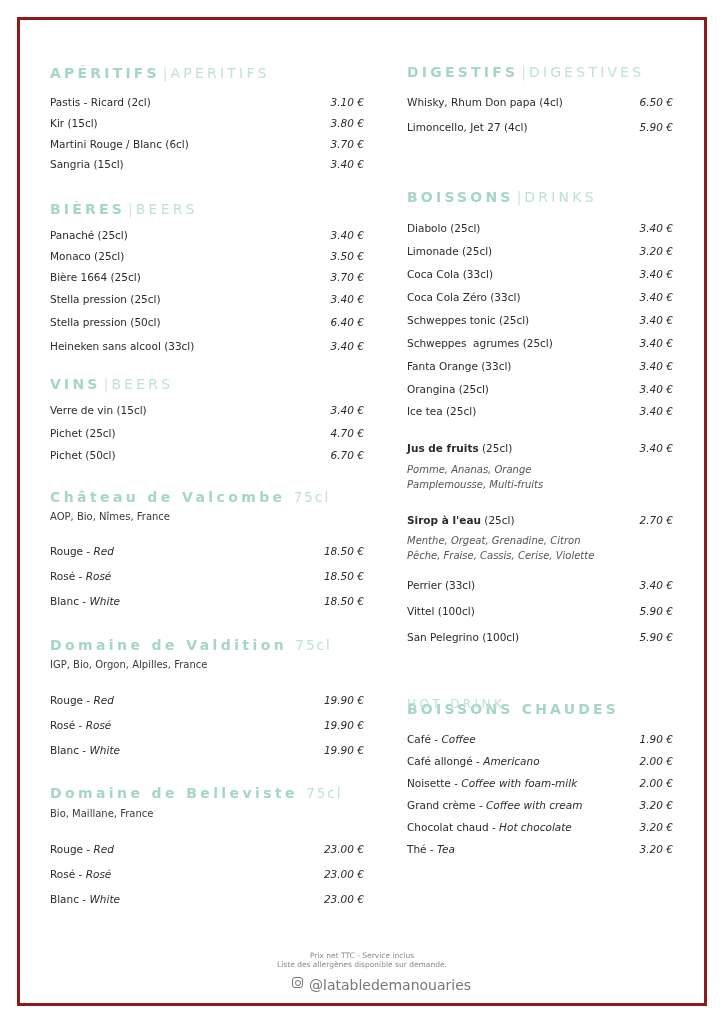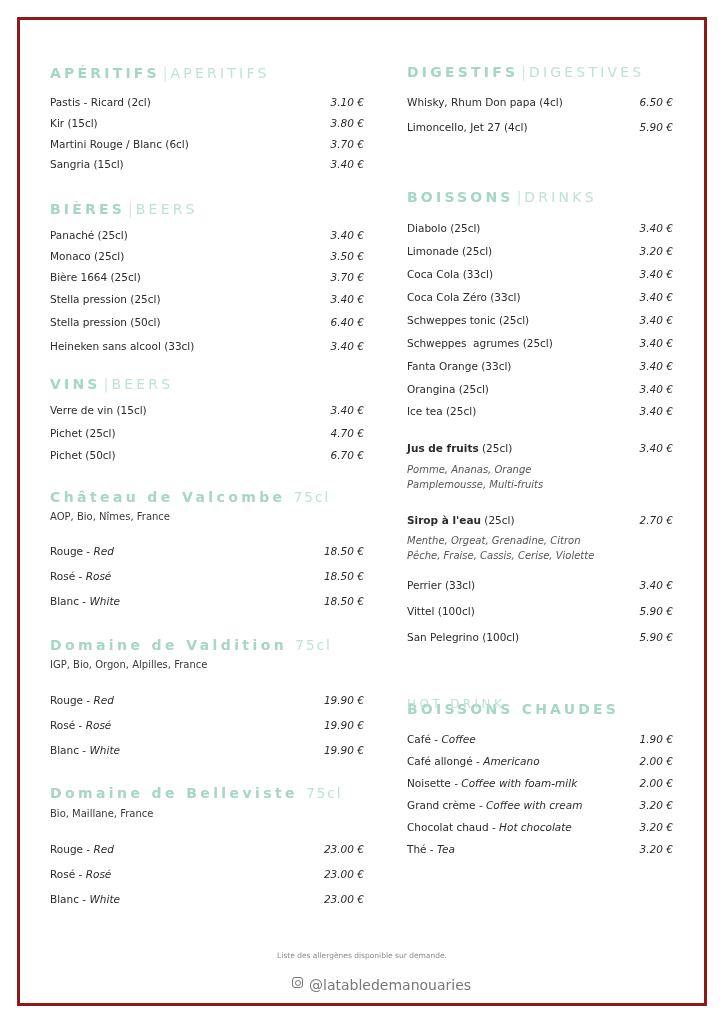--- a/index.html
+++ b/index.html
@@ -251,18 +251,19 @@
       <span class="name"><span>Chocolat chaud - </span><i>Hot chocolate</i></span>
       <span class="price">3.20 €</span>
     </div>
   <div class="row" style="top:841px">
       <span class="name"><span>Thé - </span><i>Tea</i></span>
       <span class="price">3.20 €</span>
     </div>
 </div>
 
 <div class="footer" style="top:951px">
+  <div>Prix net TTC - Service inclus</div>
   <div>Liste des allergènes disponible sur demande.</div>
 </div>
 <div class="insta">
   <span class="insta-icon"></span>
   <span>@latabledemanouaries</span>
 </div>
 
 </body></html>

